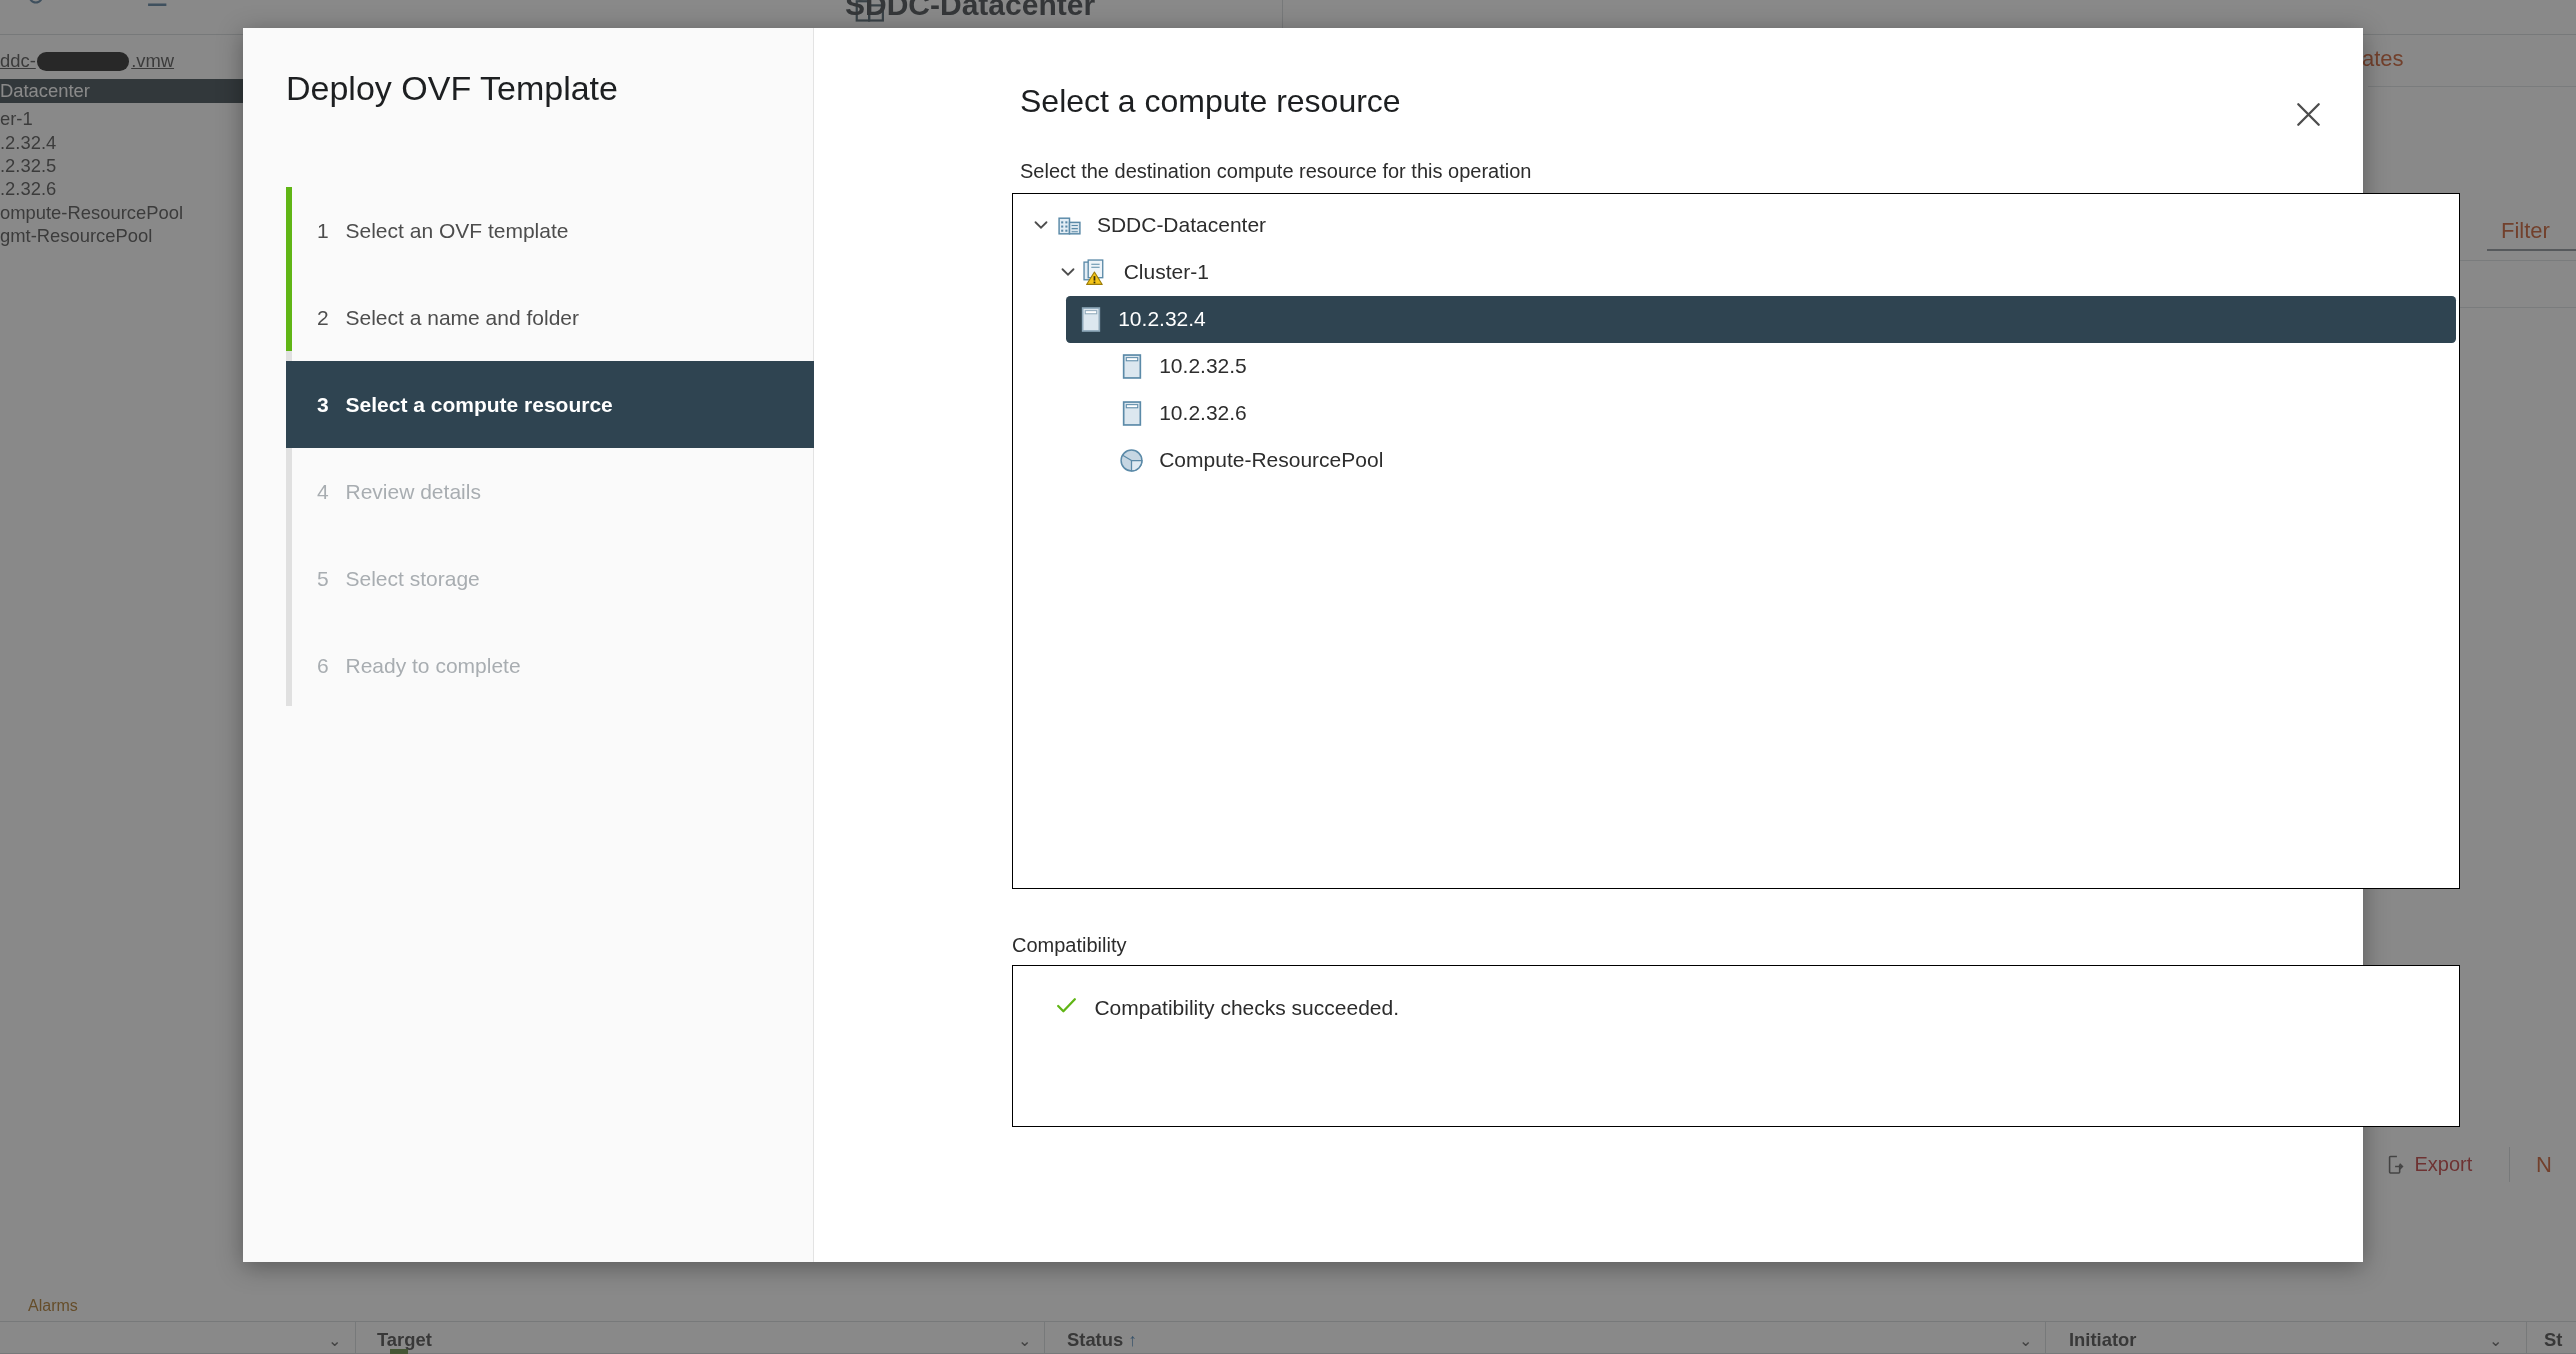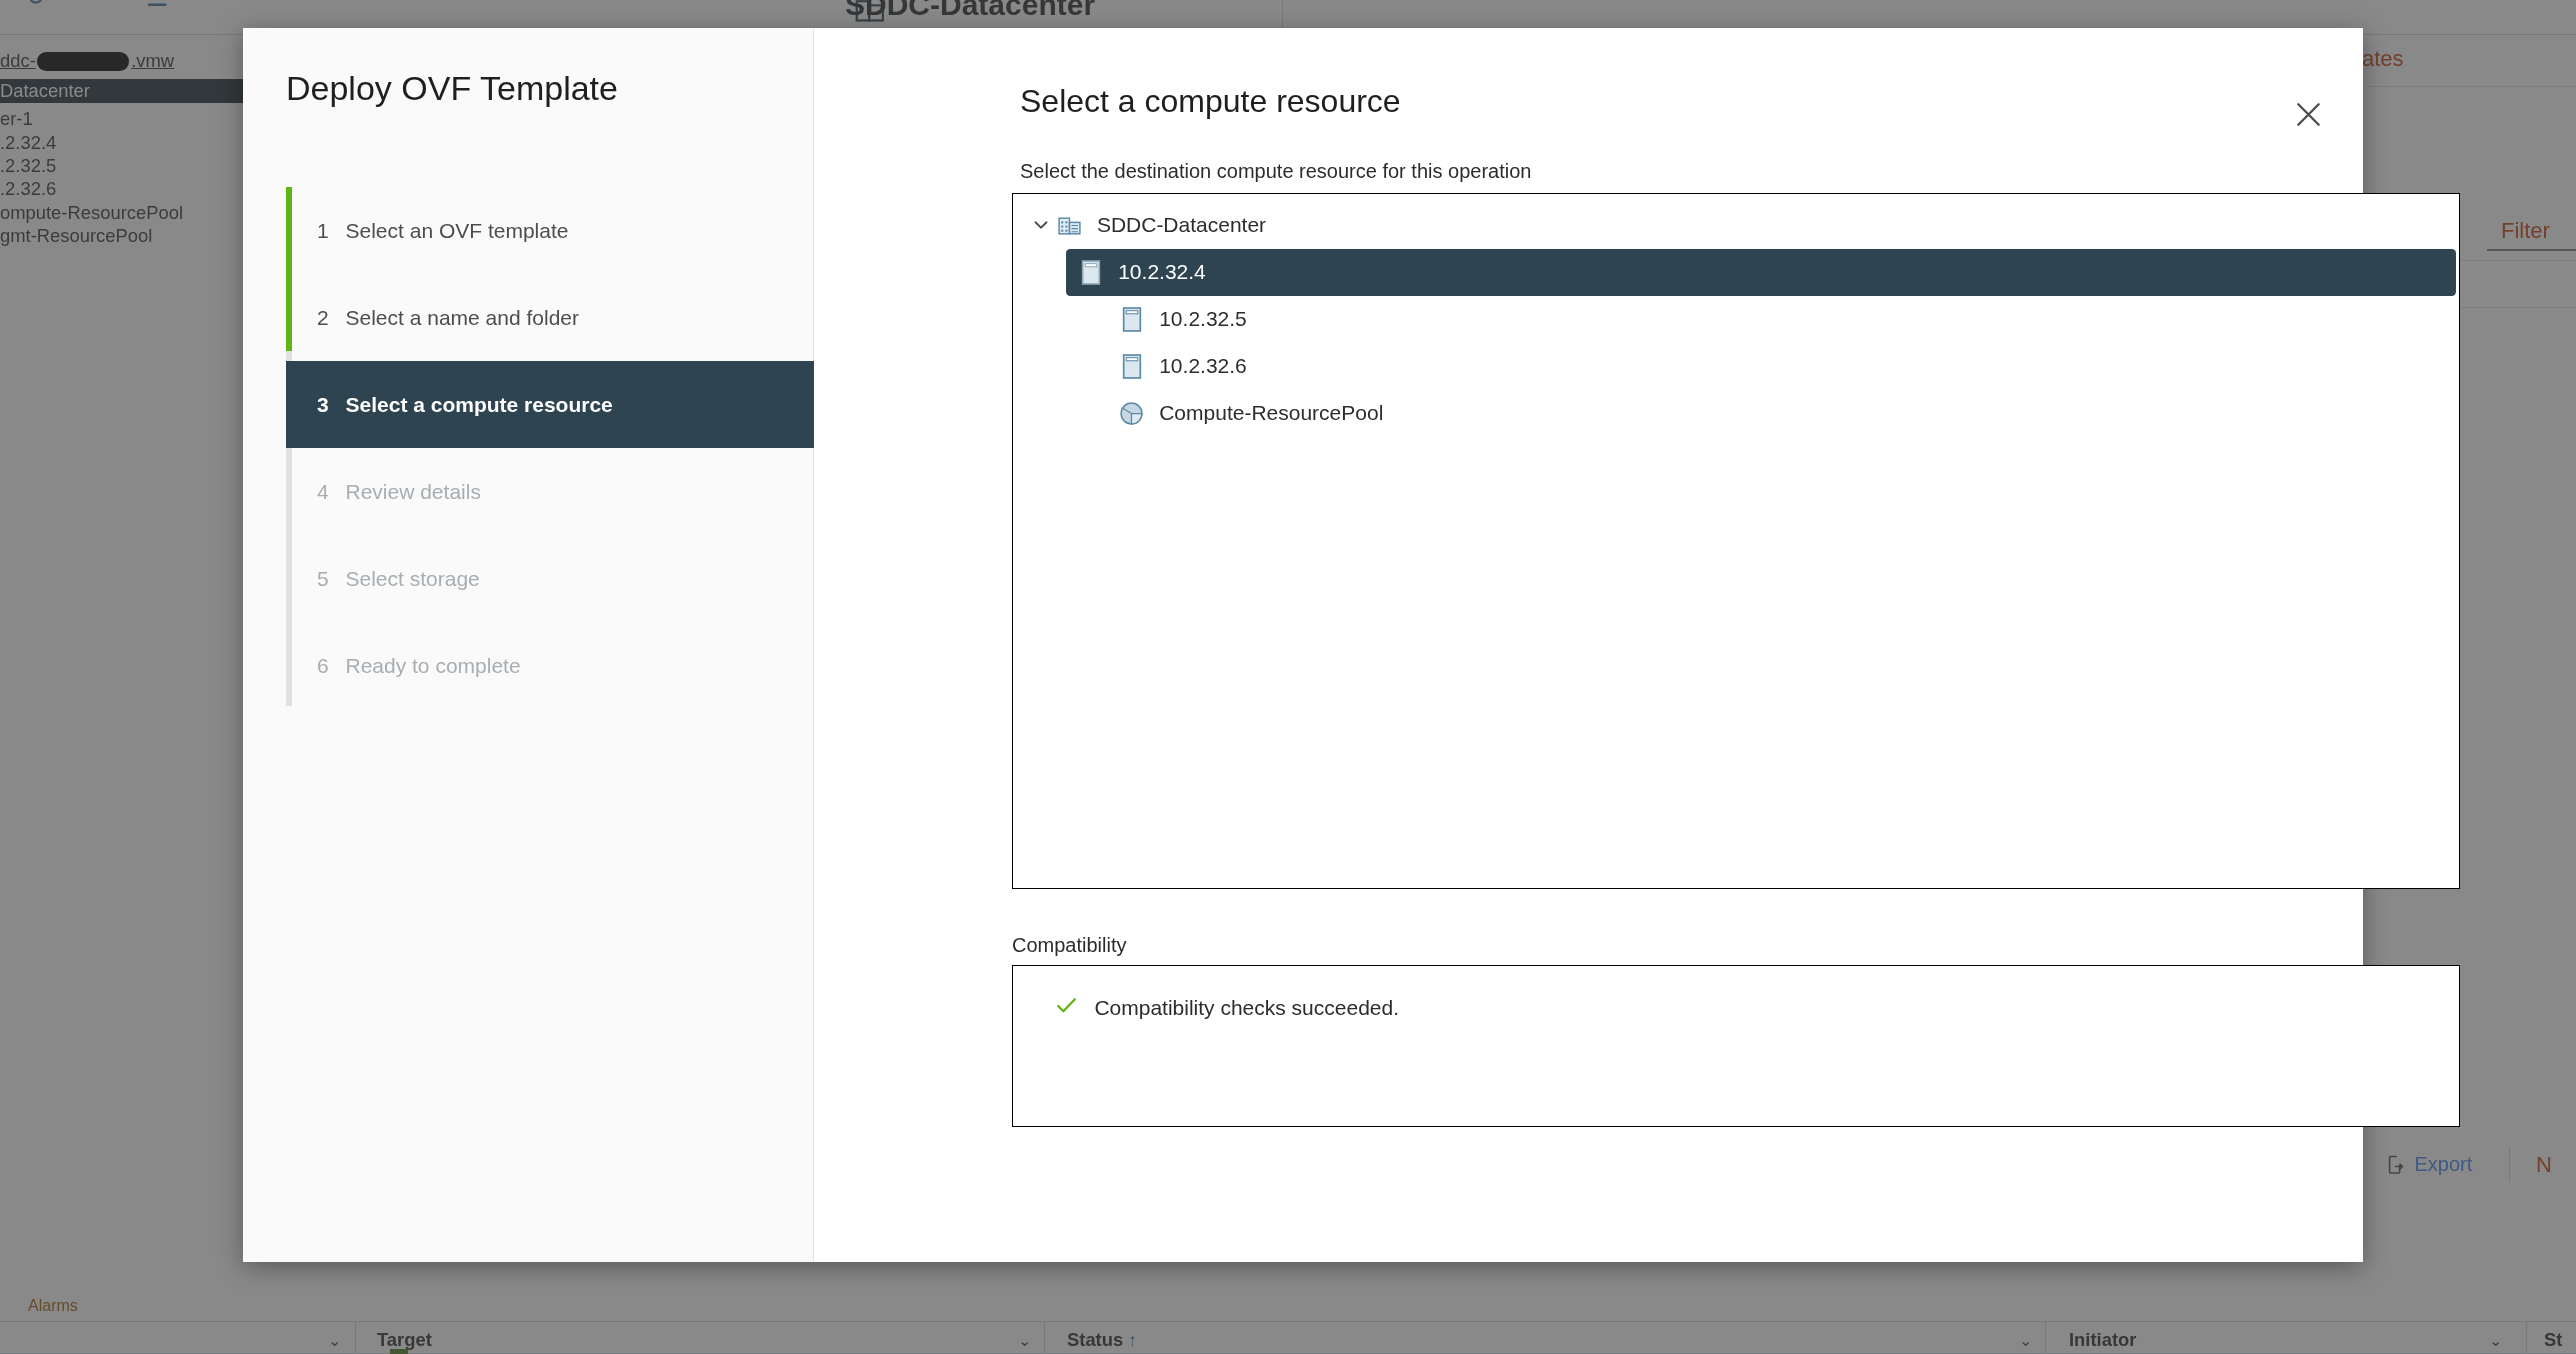--- a/index.html
+++ b/index.html
@@ -65,21 +65,21 @@
     position: absolute; top: 1329px;
     font-size: 18.4px; font-weight: 600; color: #2c2c2c; white-space: nowrap;
   }
   .th-caret {
     position: absolute; top: 1331px; font-size: 16px; color: #4a4a4a;
   }
   .col-sep { position: absolute; top: 1321px; width: 0.8px; height: 33px; background: #d0d4d7; }
   .sort-arrow { color: #2f72ad; font-size: 17.6px; margin-left: 5px; }
   .bg-export {
     position: absolute; left: 2385px; top: 1153px;
-    font-size: 20px; color: #3b82f6; white-space: nowrap;
+    font-size: 20px; color: #b91c1c; white-space: nowrap;
     display: flex; align-items: flex-end; gap: 7.5px;
   }
   .bg-green-chip {
     position: absolute; left: 390px; top: 1349px;
     width: 18.4px; height: 13.4px; background: #4d7a22;
   }
 
   
   #dim {
     position: absolute; inset: 0;
@@ -354,20 +354,40 @@
               </g>
             <rect x="12" y="9" width="10" height="11" fill="#dbe7ef" stroke="#5b8aa8" stroke-width="1.4"></rect>
             <g stroke="#5b8aa8" stroke-width="1.1">
                 <path d="M14 12h6M14 15h6M14 18h6"></path>
               </g>
           </svg>
         </span>
         <span>SDDC-Datacenter</span>
       </div>
 
+      <div class="tree-row indent-2">
+        <span class="caret">
+          <svg width="22" height="22" viewBox="0 0 24 24" fill="none" stroke="#4d4d4d" stroke-width="2" stroke-linecap="round">
+              <path d="M6 9l6 6 6-6"></path>
+            </svg>
+        </span>
+        <span class="ico">
+          <svg width="27" height="27" viewBox="0 0 26 26">
+            <rect x="1" y="3" width="14" height="17" fill="#e3edf5" stroke="#5b8aa8" stroke-width="1.3"></rect>
+            <rect x="5" y="1" width="14" height="17" fill="#eef4f9" stroke="#5b8aa8" stroke-width="1.3"></rect>
+            <g stroke="#5b8aa8" stroke-width="1" fill="none">
+                <path d="M8 5h8M8 8h8"></path>
+              </g>
+            <path d="M11 12.5 L18.5 24.5 L3.5 24.5 Z" fill="#f5c518" stroke="#9c7d0a" stroke-width="1.1" stroke-linejoin="round"></path>
+            <rect x="10.2" y="16.5" width="1.7" height="4.3" fill="#3b2f06"></rect>
+            <rect x="10.2" y="21.7" width="1.7" height="1.7" fill="#3b2f06"></rect>
+          </svg>
+        </span>
+        <span>Cluster-1</span>
+      </div>
 
       <div class="tree-row selected">
         <span class="ico">
           <svg width="22" height="25" viewBox="0 0 18 24">
             <rect x="1" y="1" width="16" height="22" fill="#dce7ef" stroke="#8fa9ba" stroke-width="1.6"></rect>
             <rect x="3.5" y="3.5" width="11" height="3" fill="#ffffff" stroke="#8fa9ba" stroke-width="1"></rect>
           </svg>
         </span>
         <span>10.2.32.4</span>
       </div>

